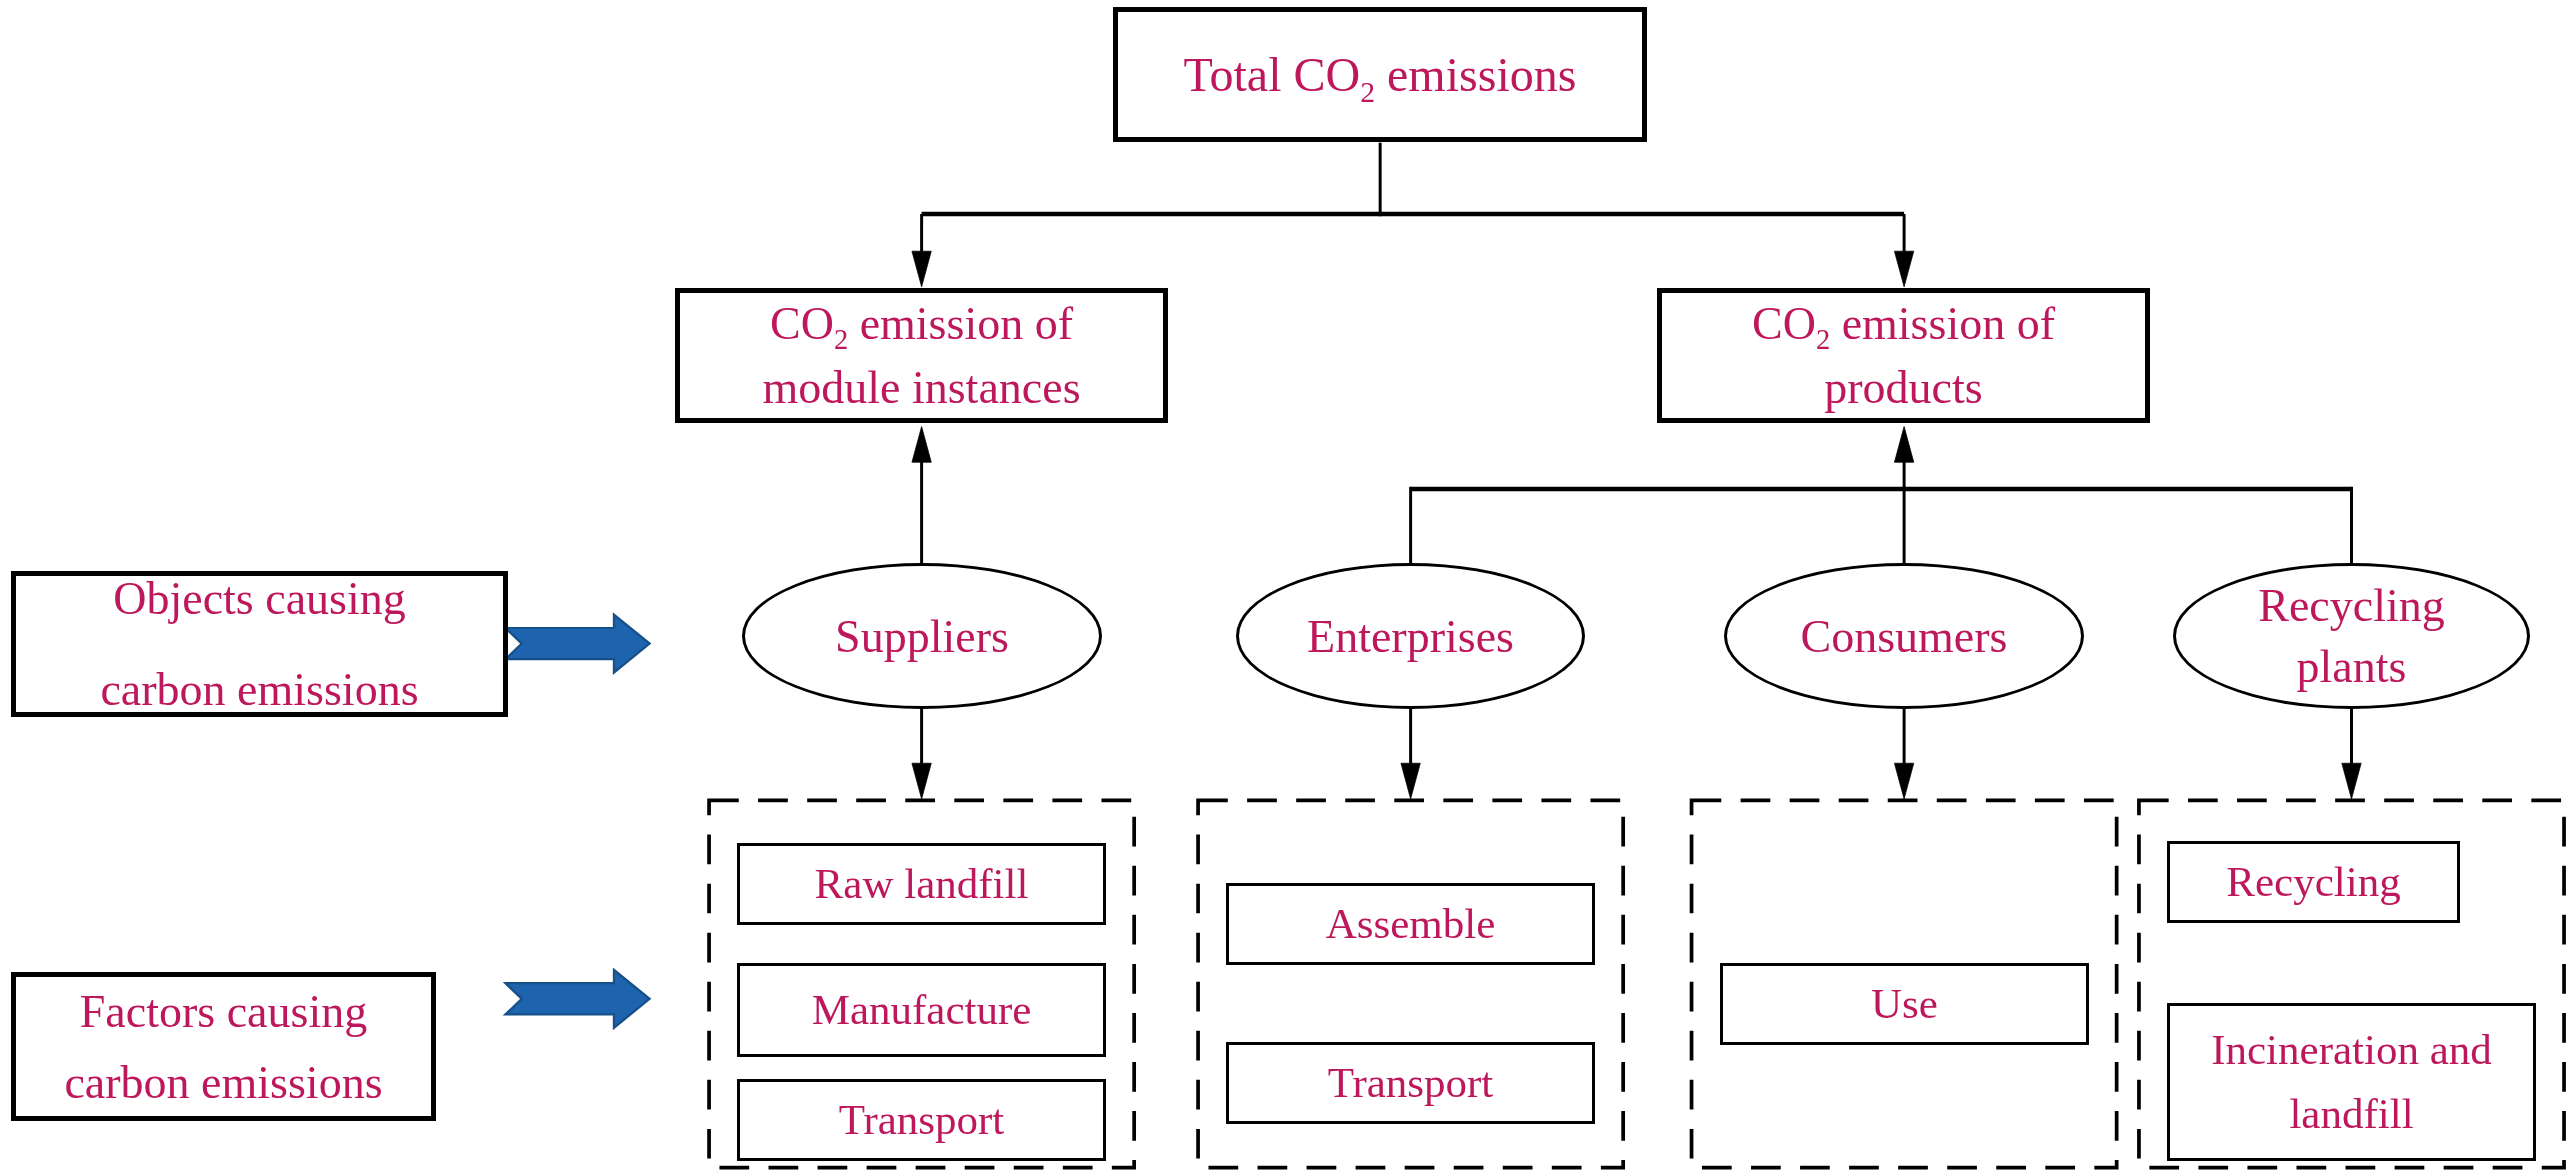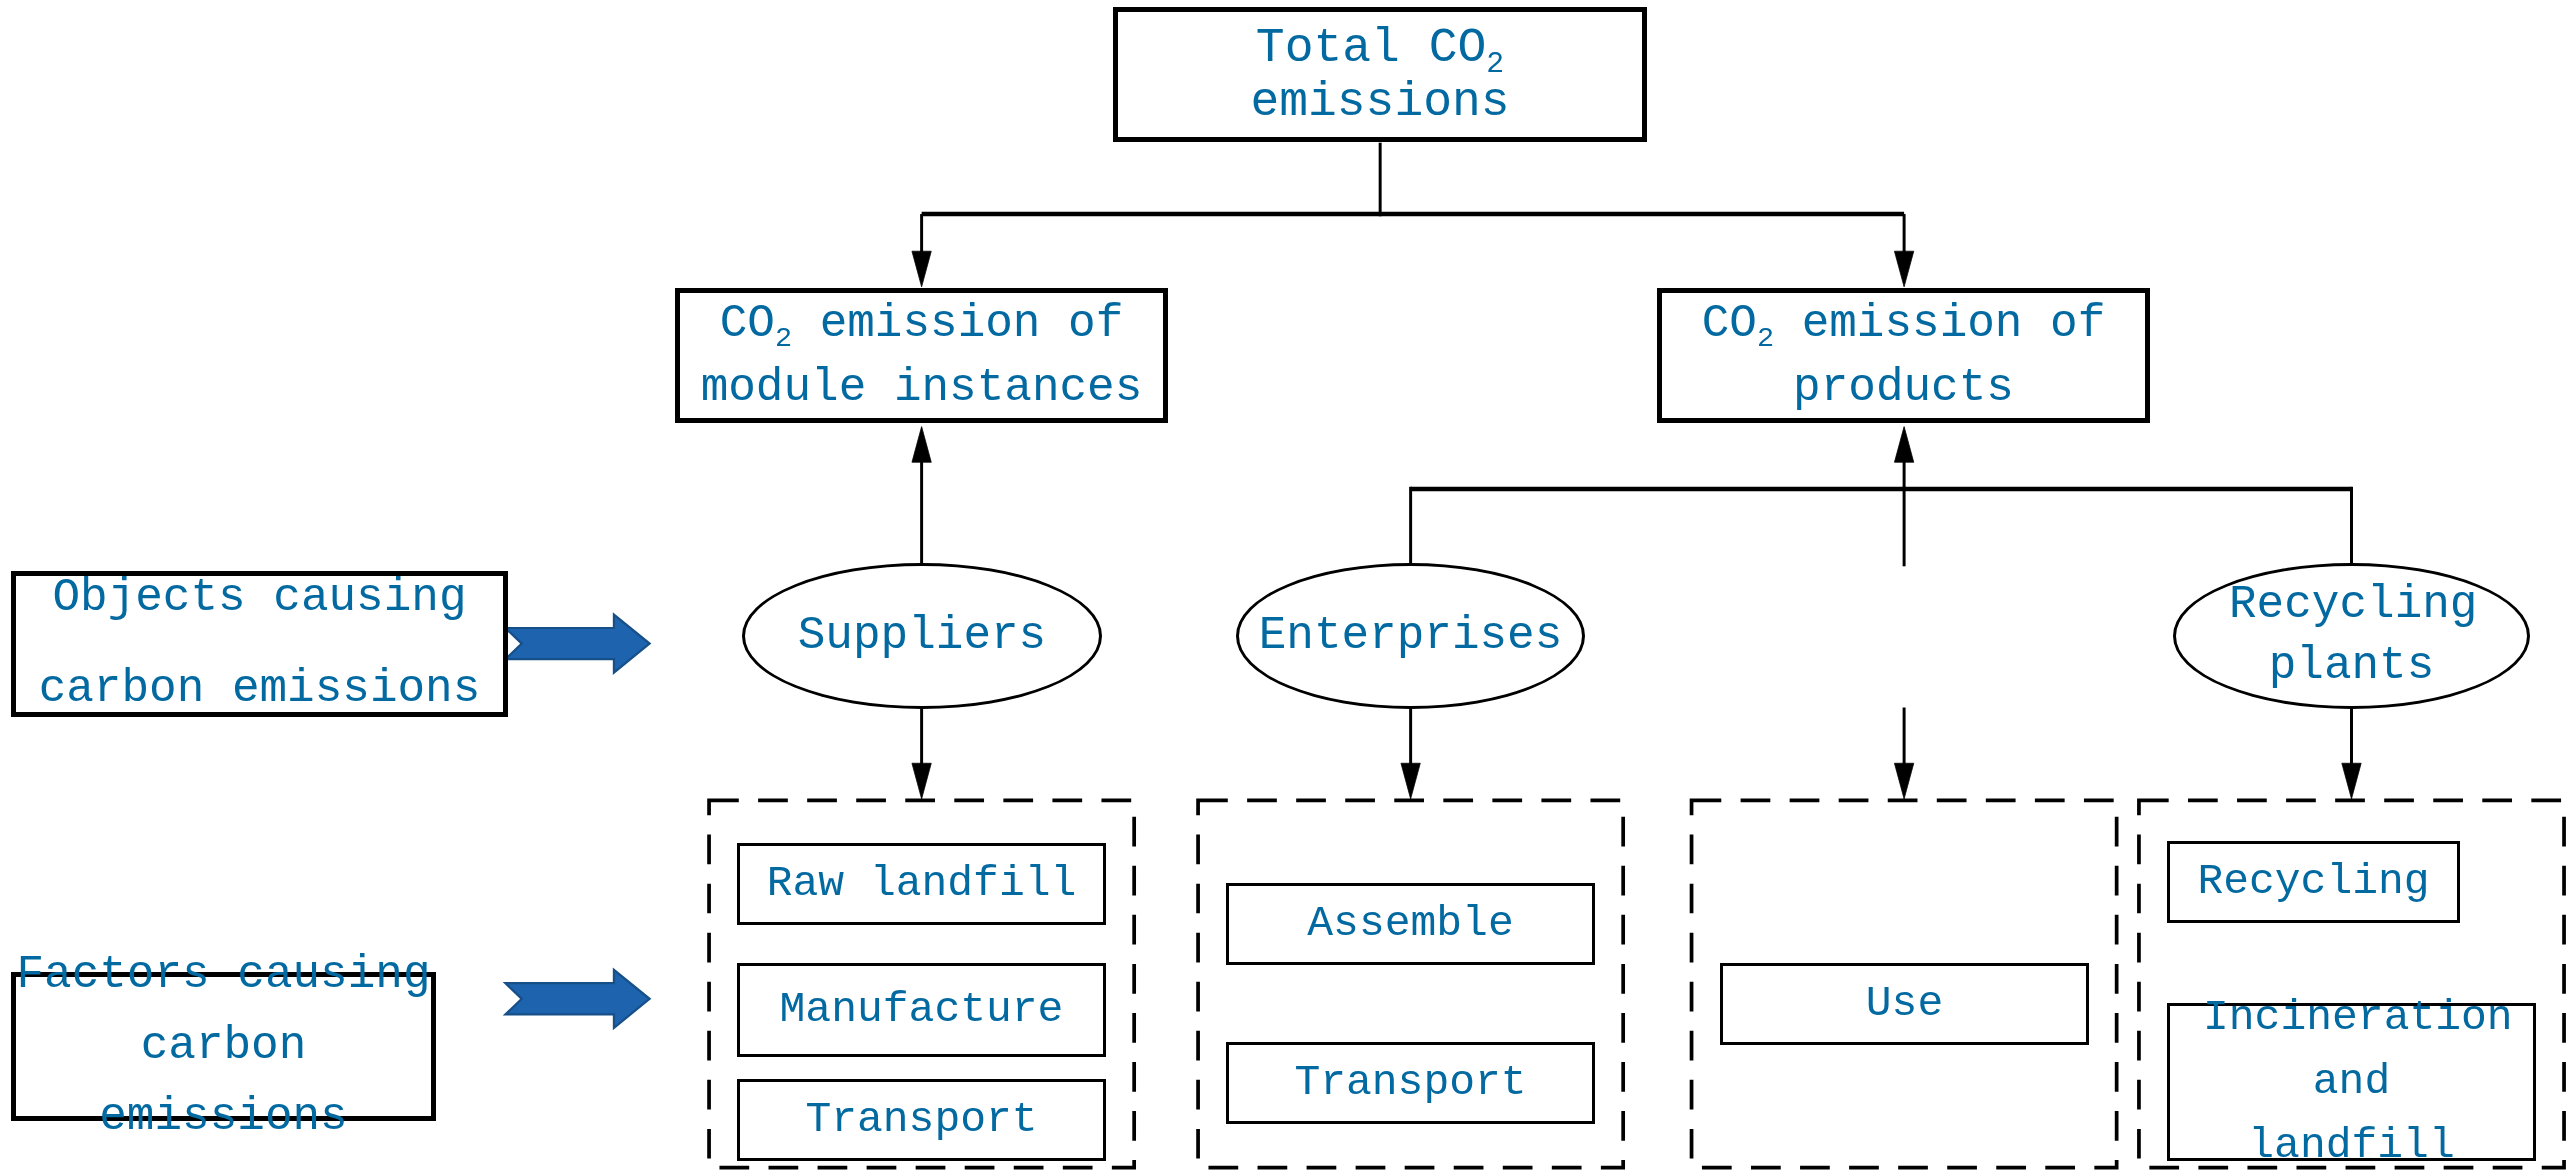--- a/index.html
+++ b/index.html
@@ -1,21 +1,21 @@
 <!DOCTYPE html>
 <html style="font-size:12px"><head>
 <meta charset="utf-8">
 <style>
   html,body { margin:0; padding:0; background:#ffffff; }
   .canvas {
     position:relative;
     width:2576px; height:1172px;
     background:#ffffff;
-    font-family:Liberation Mono, monospace;
-    color:#0369a1;
+    font-family:Liberation Serif, serif;
+    color:#be185d;
     overflow:hidden;
   }
   .overlay { position:absolute; left:0; top:0; z-index:0; }
   .box {
     position:absolute; z-index:1;
     background:#ffffff;
     border:5.2px solid #000;
     display:flex; flex-direction:column;
     align-items:center; justify-content:center;
     text-align:center;
@@ -123,20 +123,23 @@
     <div class="ln">Factors causing</div>
     <div class="ln">carbon emissions</div>
   </div>
 
   <div class="ellipse" style="left:742px; top:563px; width:360px; height:146px;">
     <span>Suppliers</span>
   </div>
   <div class="ellipse" style="left:1236px; top:563px; width:349px; height:146px;">
     <span>Enterprises</span>
   </div>
+  <div class="ellipse" style="left:1724px; top:563px; width:360px; height:146px;">
+    <span>Consumers</span>
+  </div>
   <div class="ellipse" style="left:2173px; top:563px; width:357px; height:146px;">
     <span class="wrap2">Recycling plants</span>
   </div>
 
   <div class="ibox" style="left:737px; top:843px; width:369px; height:82px;">
     <span>Raw landfill</span>
   </div>
   <div class="ibox" style="left:737px; top:963px; width:369px; height:94px;">
     <span>Manufacture</span>
   </div>

